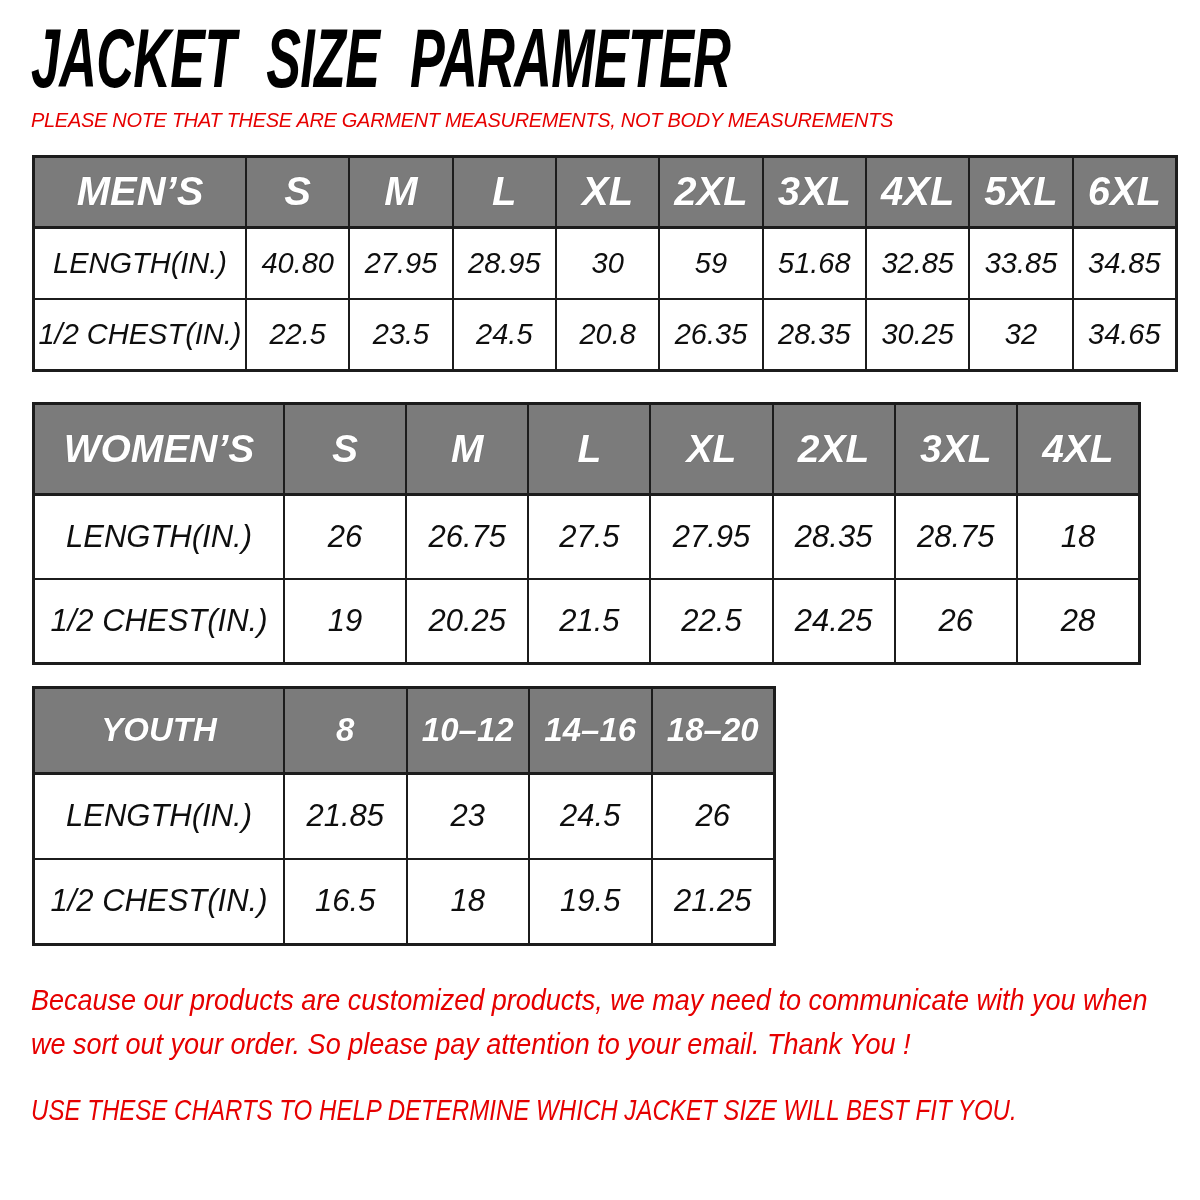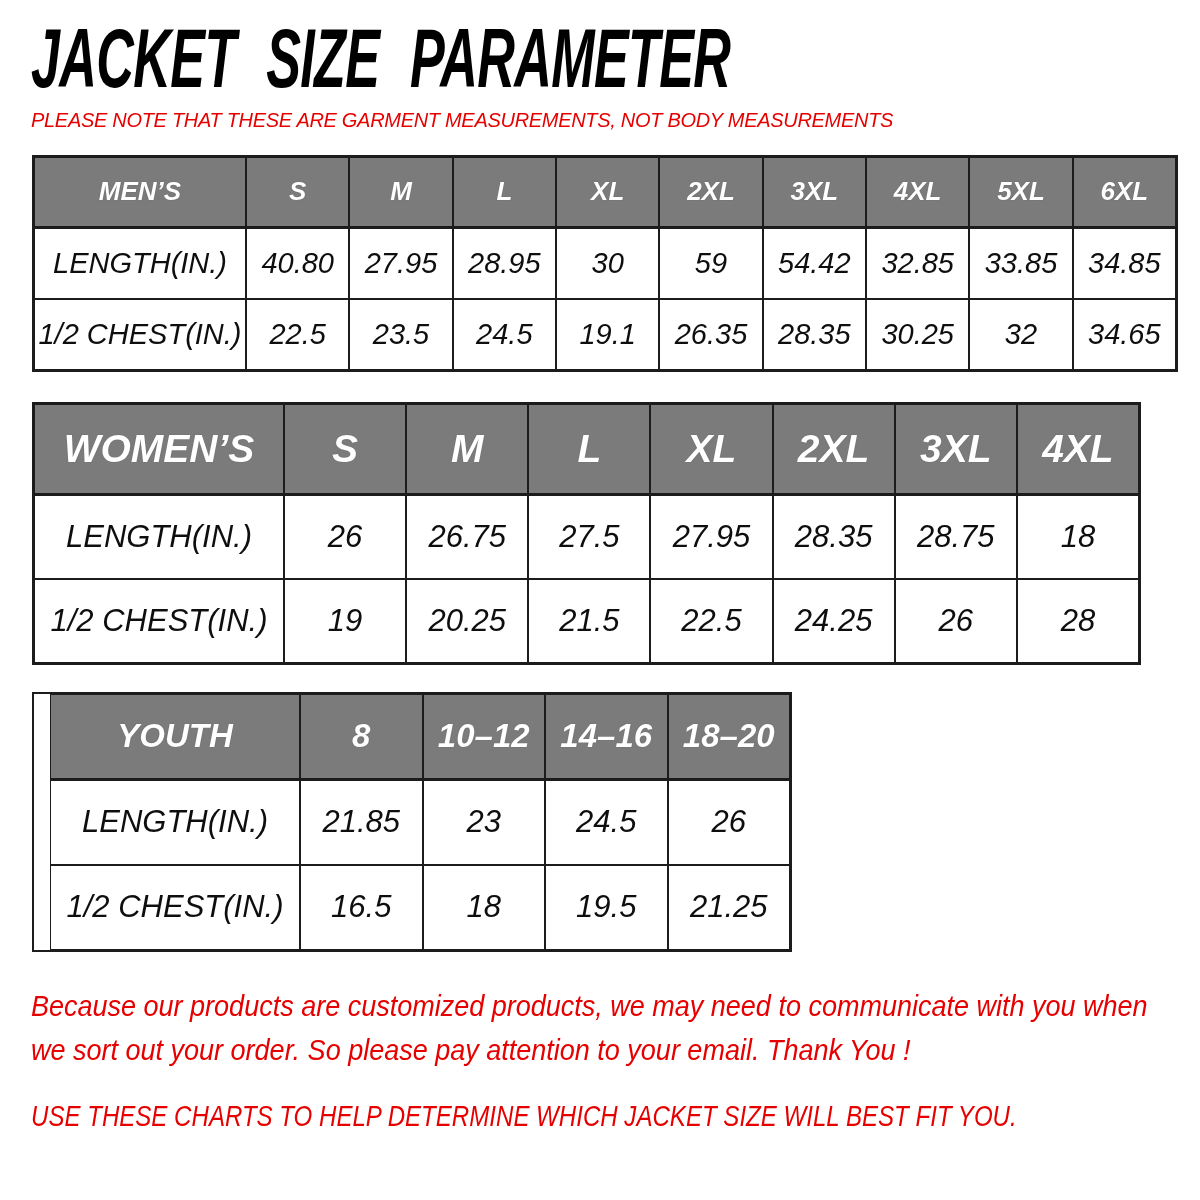--- a/index.html
+++ b/index.html
@@ -39,26 +39,26 @@
     border:1px solid #1c1c1c;
     text-align:center;
   }
   .cell.head {
     background:#7b7b7b; color:#ffffff; font-weight:bold;
     border-bottom-width:2px;
     text-shadow:0 0 1px rgba(0,0,0,0.35);
   }
   .mens   { margin-top:22px; width:1142px; grid-template-columns:212px repeat(9,1fr); grid-template-rows:71px 71px 71px; }
   .womens { margin-top:30px; width:1105px; grid-template-columns:250px repeat(7,1fr); grid-template-rows:91px 84px 84px; }
-  .youth  { margin-top:27px; width:740px;  grid-template-columns:250px repeat(4,1fr); grid-template-rows:86px 85px 85px;padding-left:16px; }
+  .youth  { margin-top:21px; width:740px;  grid-template-columns:250px repeat(4,1fr); grid-template-rows:86px 85px 85px; }
 
   .mens .cell   { font-size:29px; }
   .womens .cell { font-size:31px; }
   .youth .cell  { font-size:31px; }
-  .mens .cell.head   { font-size:26px; }
+  .mens .cell.head   { font-size:40px; }
   .womens .cell.head { font-size:39px; }
   .youth .cell.head  { font-size:33px; }
 
   
   .footer-para {
     margin:32px 0 0 0;
     color:#e60000; font-size:30px; line-height:1.47;
     width:1285px; transform:scaleX(0.90); transform-origin:left top;
   }
   .footer-caps {
@@ -86,29 +86,29 @@
       <div class="cell head">3XL</div>
       <div class="cell head">4XL</div>
       <div class="cell head">5XL</div>
       <div class="cell head">6XL</div>
       <div class="cell label">LENGTH(IN.)</div>
       <div class="cell value">40.80</div>
       <div class="cell value">27.95</div>
       <div class="cell value">28.95</div>
       <div class="cell value">30</div>
       <div class="cell value">59</div>
-      <div class="cell value">54.42</div>
+      <div class="cell value">51.68</div>
       <div class="cell value">32.85</div>
       <div class="cell value">33.85</div>
       <div class="cell value">34.85</div>
       <div class="cell label">1/2 CHEST(IN.)</div>
       <div class="cell value">22.5</div>
       <div class="cell value">23.5</div>
       <div class="cell value">24.5</div>
-      <div class="cell value">19.1</div>
+      <div class="cell value">20.8</div>
       <div class="cell value">26.35</div>
       <div class="cell value">28.35</div>
       <div class="cell value">30.25</div>
       <div class="cell value">32</div>
       <div class="cell value">34.65</div>
     </div>
 
   <div class="size-table womens">
       <div class="cell head">WOMEN’S</div>
       <div class="cell head">S</div>

